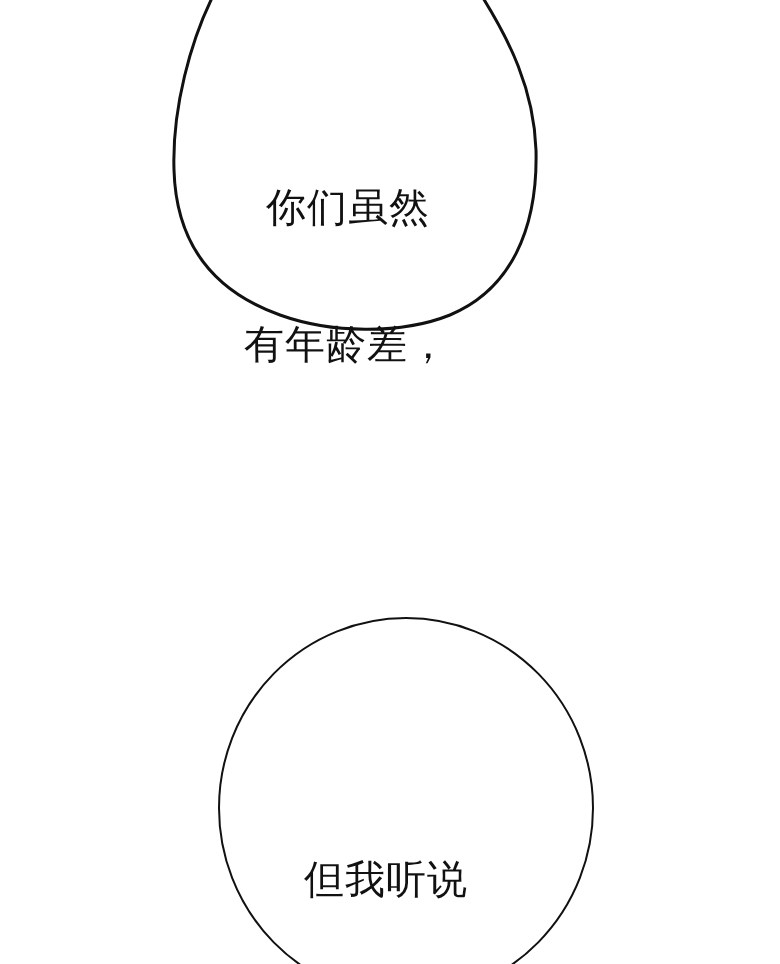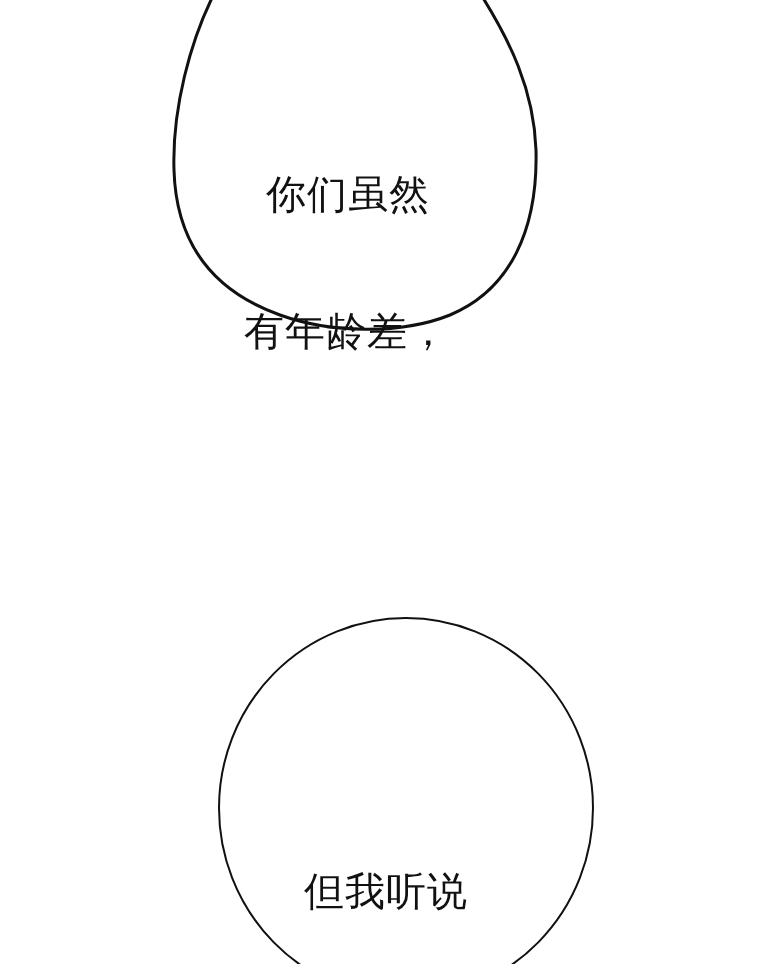--- a/index.html
+++ b/index.html
@@ -25,30 +25,30 @@
       position: absolute;
       font-family: "DejaVu Sans", "Liberation Sans", sans-serif;
       color: #111111;
       font-size: 40px;
       line-height: 46px;
       white-space: pre;
       letter-spacing: 1px;
     }
     .bubble-1-text {
       left: 244px;
-      top: 79px;
+      top: 92px;
     }
     .bubble-1-text .line-1 { padding-left: 22px; display: block; }
     .bubble-1-text .line-2 { display: block; font-family: Liberation Serif, serif; }
     .bubble-2-text {
       left: 260px;
       top: 764px;
       text-align: center;
     }
-    .bubble-2-text .line-1 { display: block; padding-left: 44px; text-align: left; margin-top: 12px; }
+    .bubble-2-text .line-1 { display: block; padding-left: 44px; text-align: left; }
   </style>
 </head>
 <body>
 
 <div class="page">
   <svg class="bubbles" viewBox="0 0 780 964">
 
     <path d="M 216 -10
              C 190 40, 172 110, 174 170
              C 176 240, 210 290, 280 315

